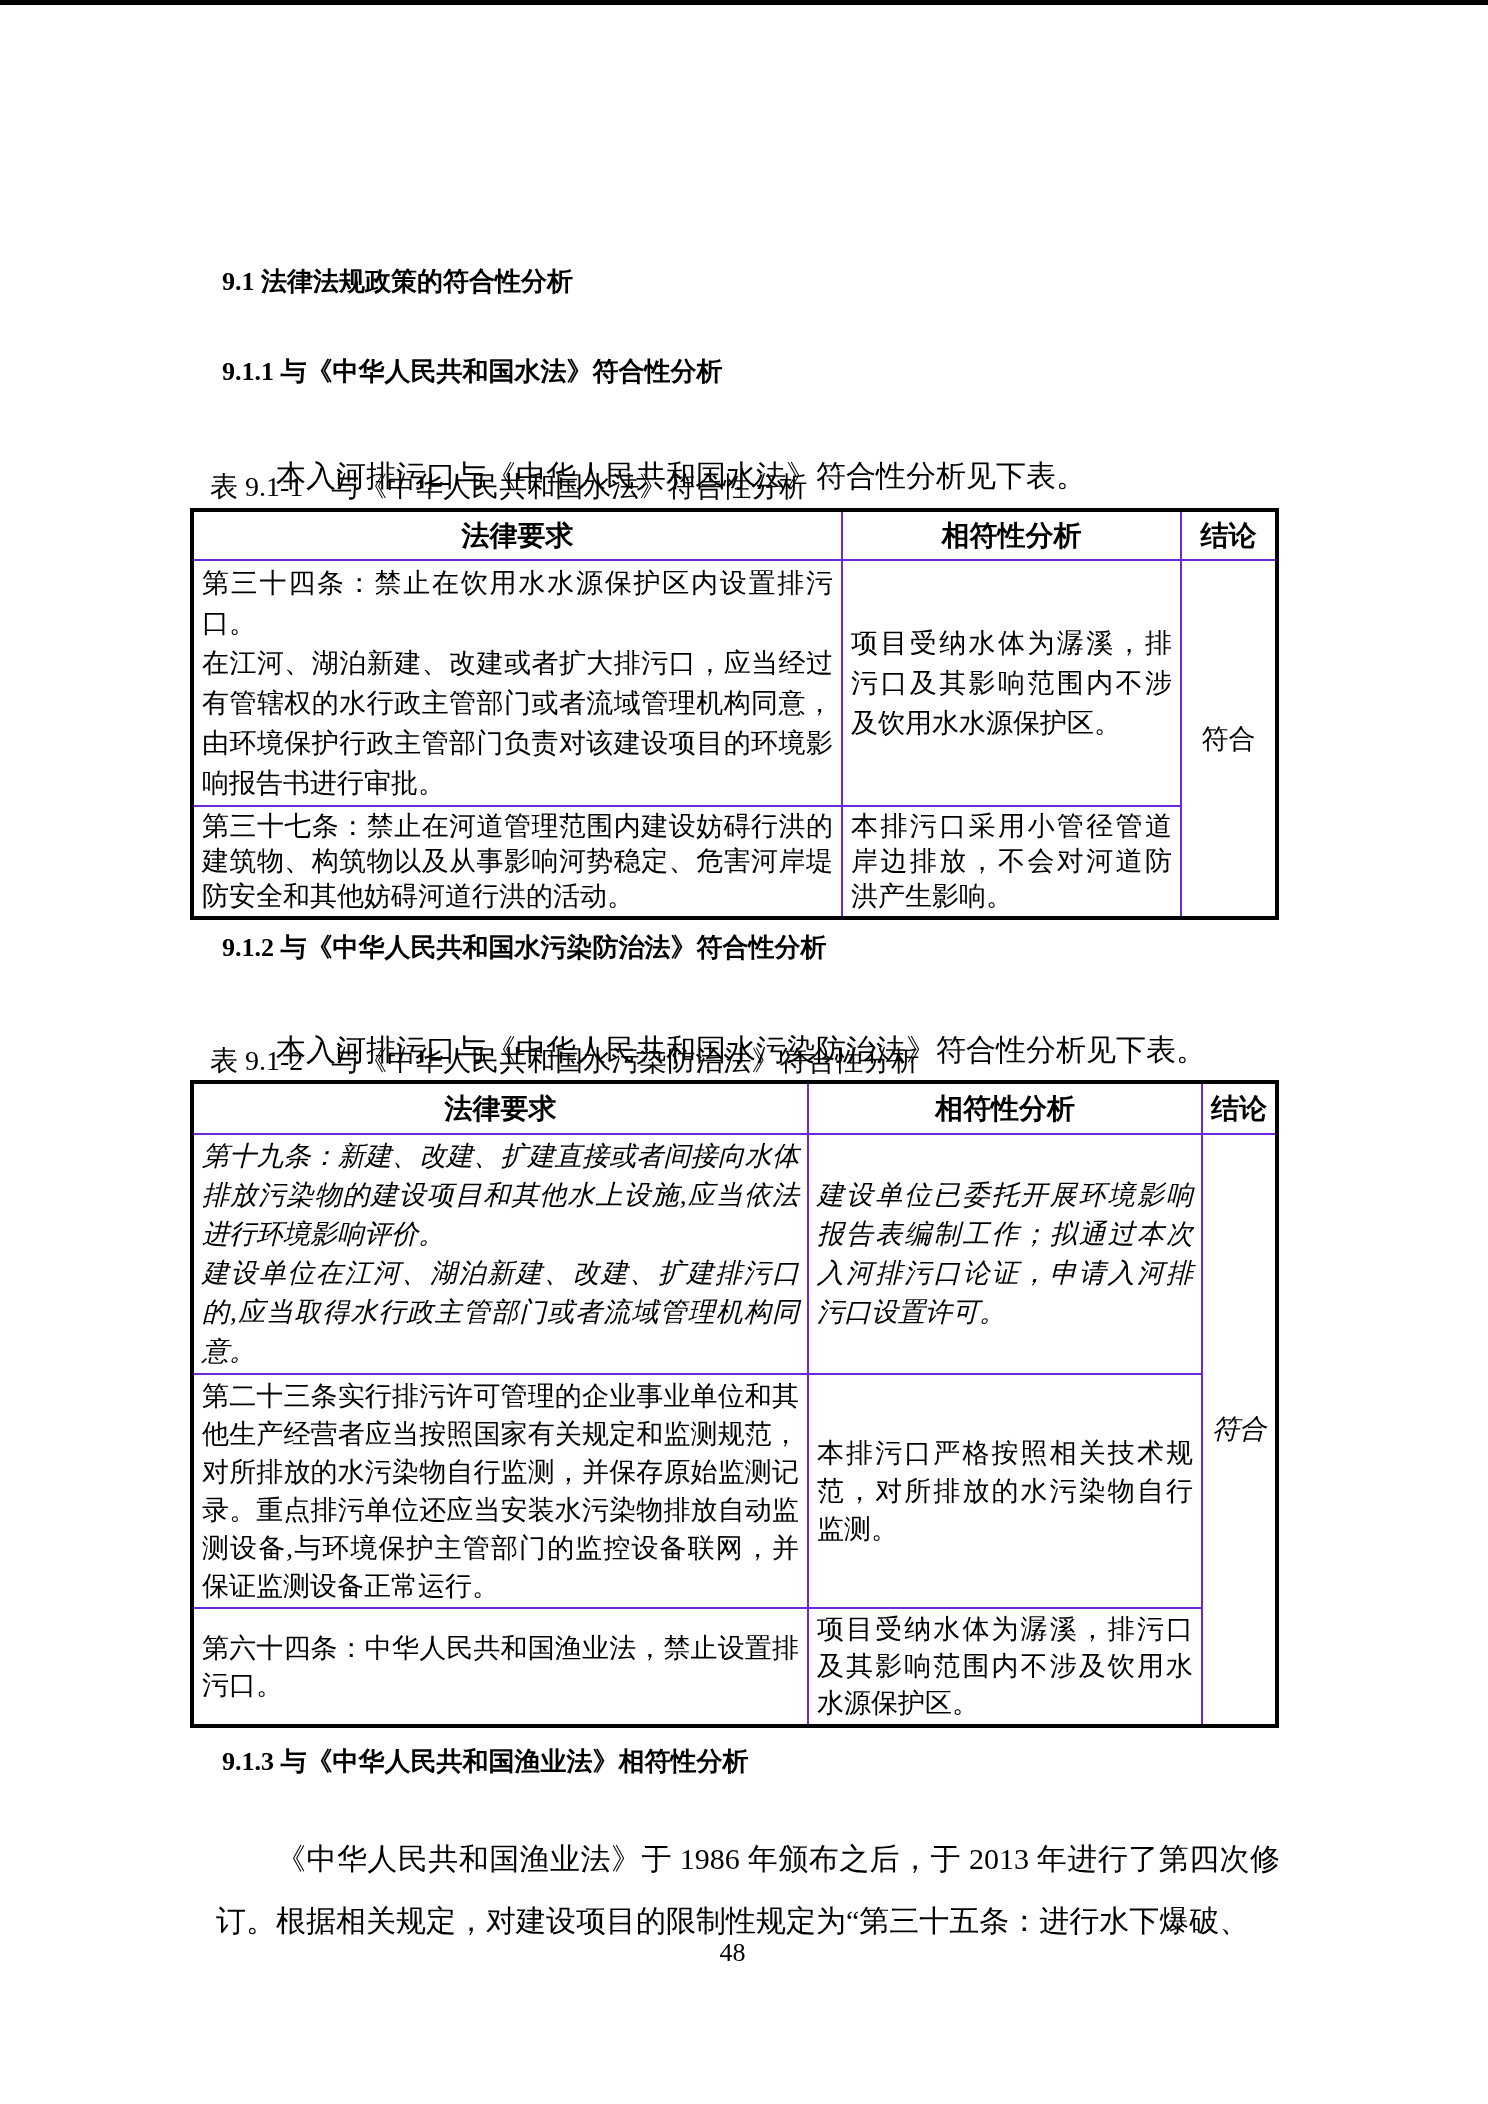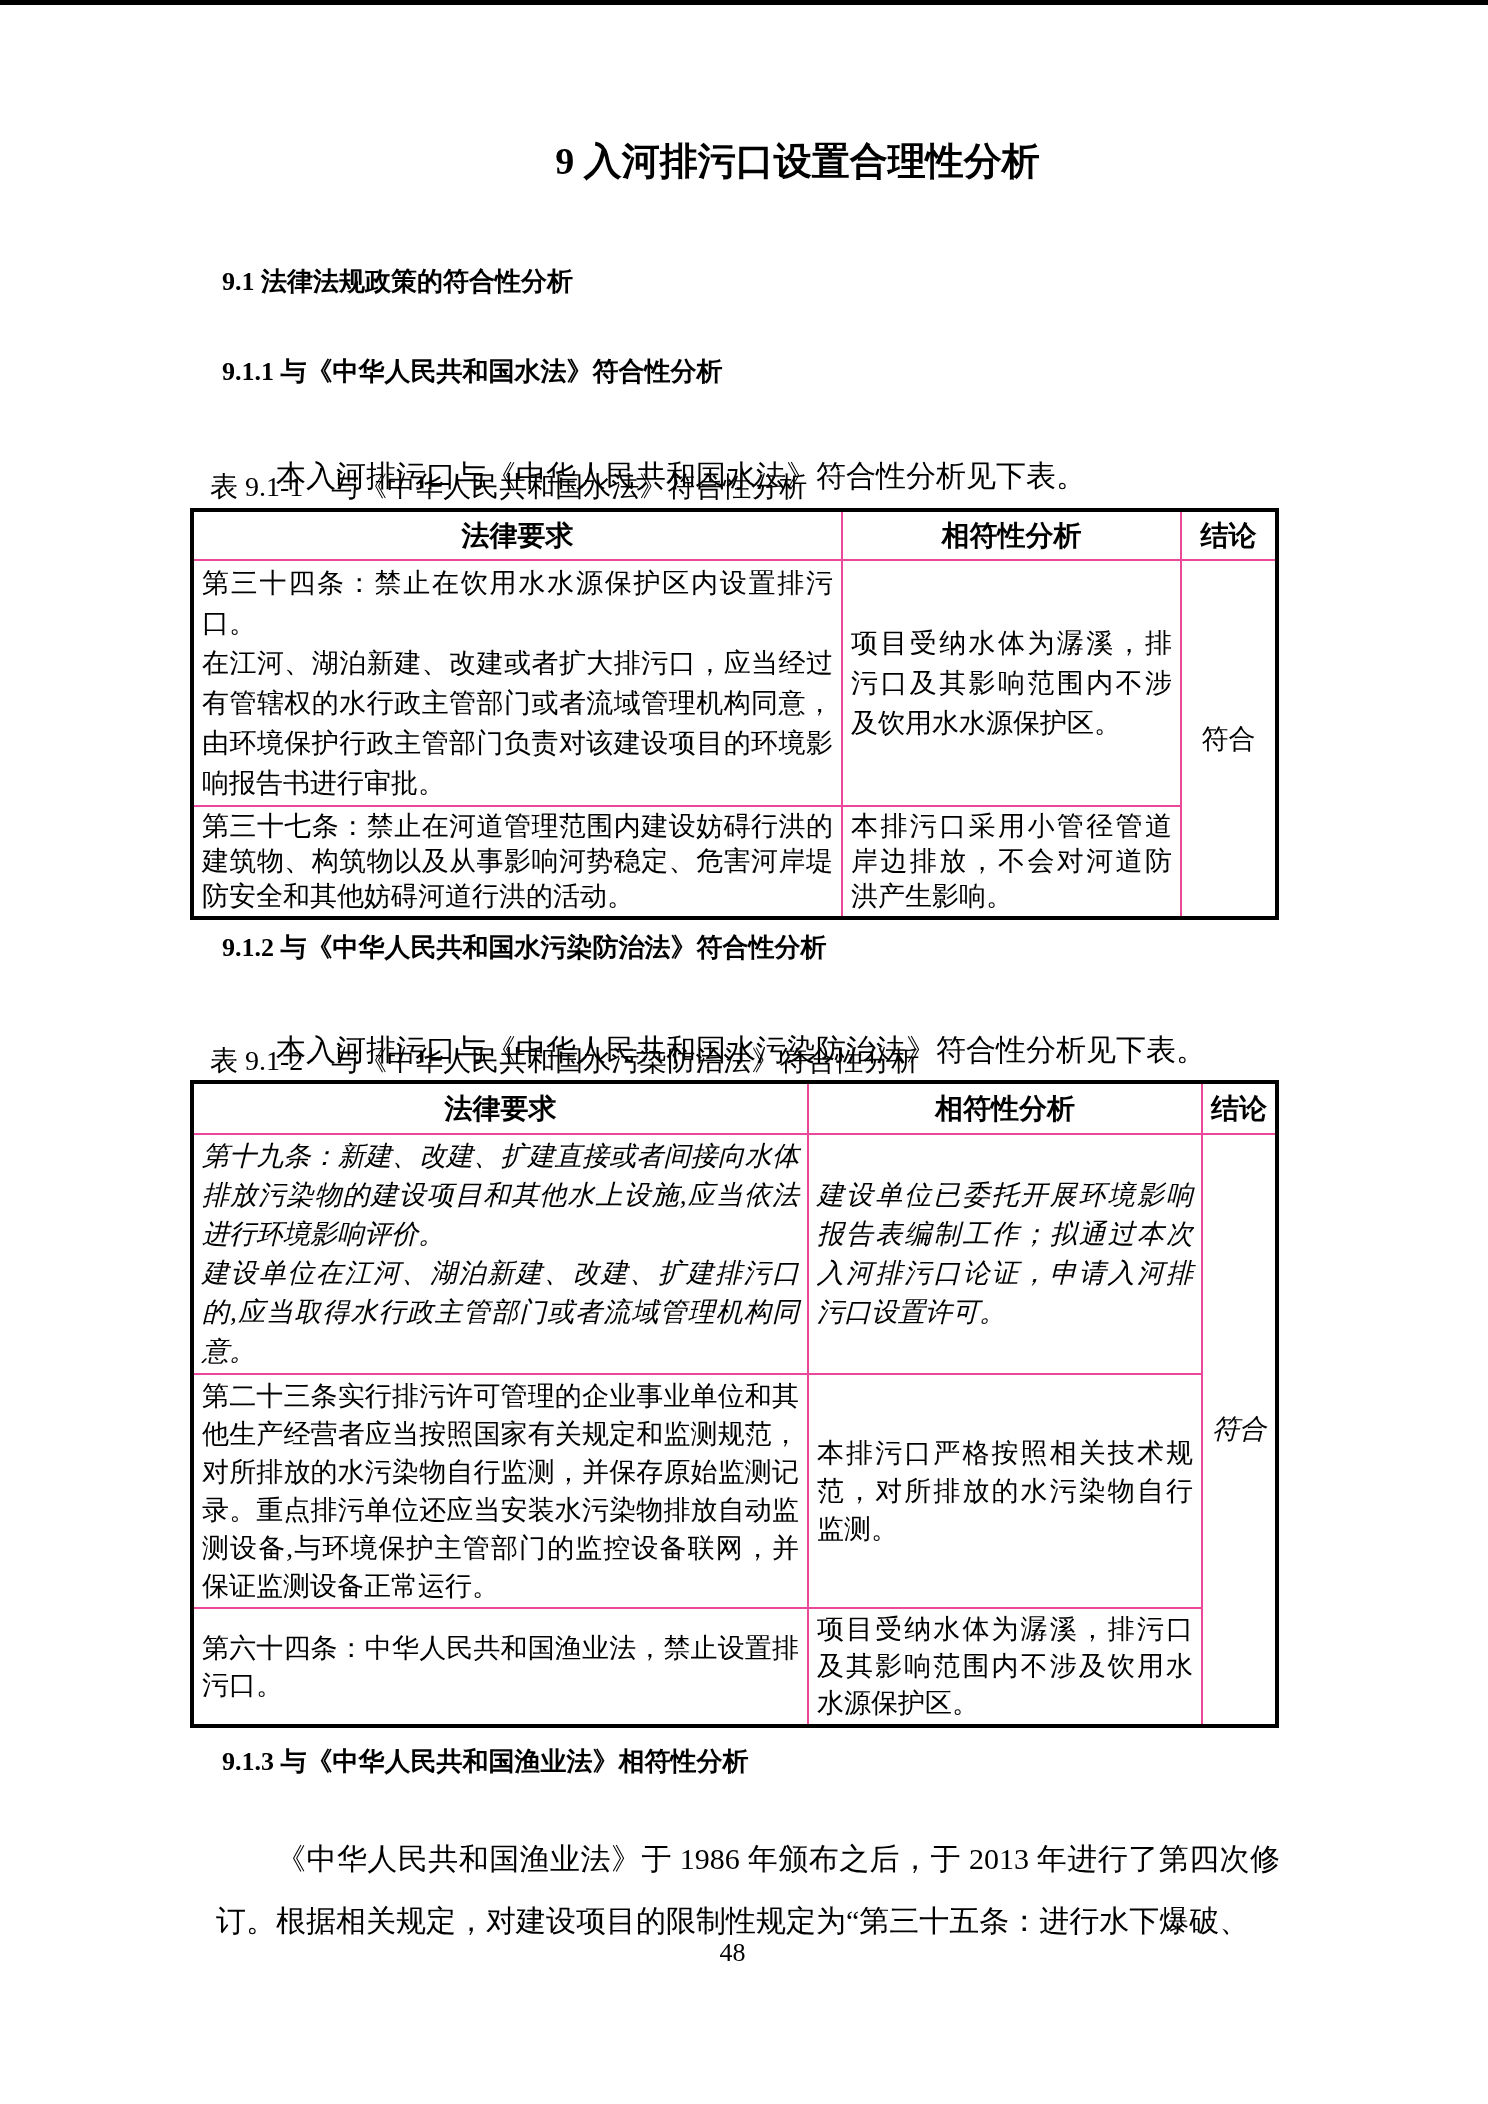--- a/index.html
+++ b/index.html
@@ -43,21 +43,21 @@
   .cap1{top:470px;}
   .cap2{top:1044px;}
   table.lawtbl{
     position:absolute;left:190px;
     border-collapse:collapse;table-layout:fixed;
     border:4px solid #000;
   }
   .t1{top:508px;width:1085px;}
   .t2{top:1080px;width:1085px;}
   table.lawtbl th,table.lawtbl td{
-    border:2px solid #ec4899;
+    border:2px solid #6d28d9;
     font-size:27px;
     padding:2px 8px;
     vertical-align:middle;
     box-sizing:border-box;
   }
   table.lawtbl th{
     font-size:28px;font-weight:bold;text-align:center;
   }
   td.law{
     text-align:justify;white-space:pre-line;
@@ -85,21 +85,20 @@
     font-size:26px;text-align:center;
   }
 </style>
 </head>
 <body>
 
 <div class="page">
 
   <div class="scan-edge-top"></div>
 
-  <div class="doc-title">9 入河排污口设置合理性分析</div>
 
   <div class="h2 h91">9.1 法律法规政策的符合性分析</div>
 
   <div class="h2 h911">9.1.1 与《中华人民共和国水法》符合性分析</div>
 
   <p class="body-para para1">本入河排污口与《中华人民共和国水法》符合性分析见下表。</p>
 
   <div class="tbl-caption cap1">表 9.1-1　与《中华人民共和国水法》符合性分析</div>
 
   <table class="lawtbl t1">

